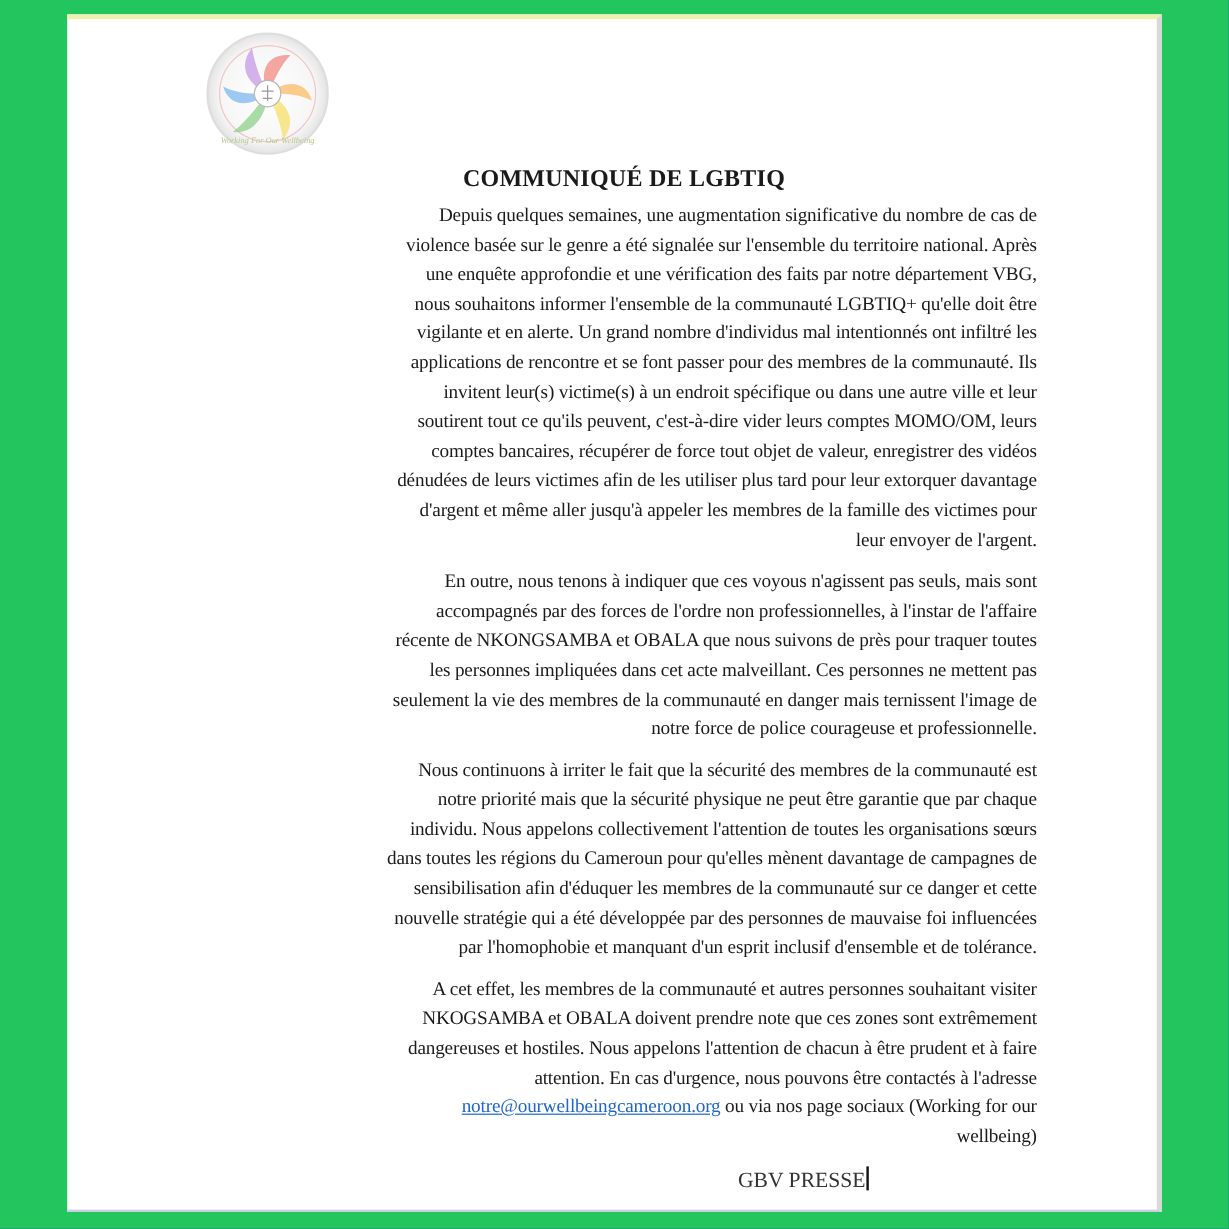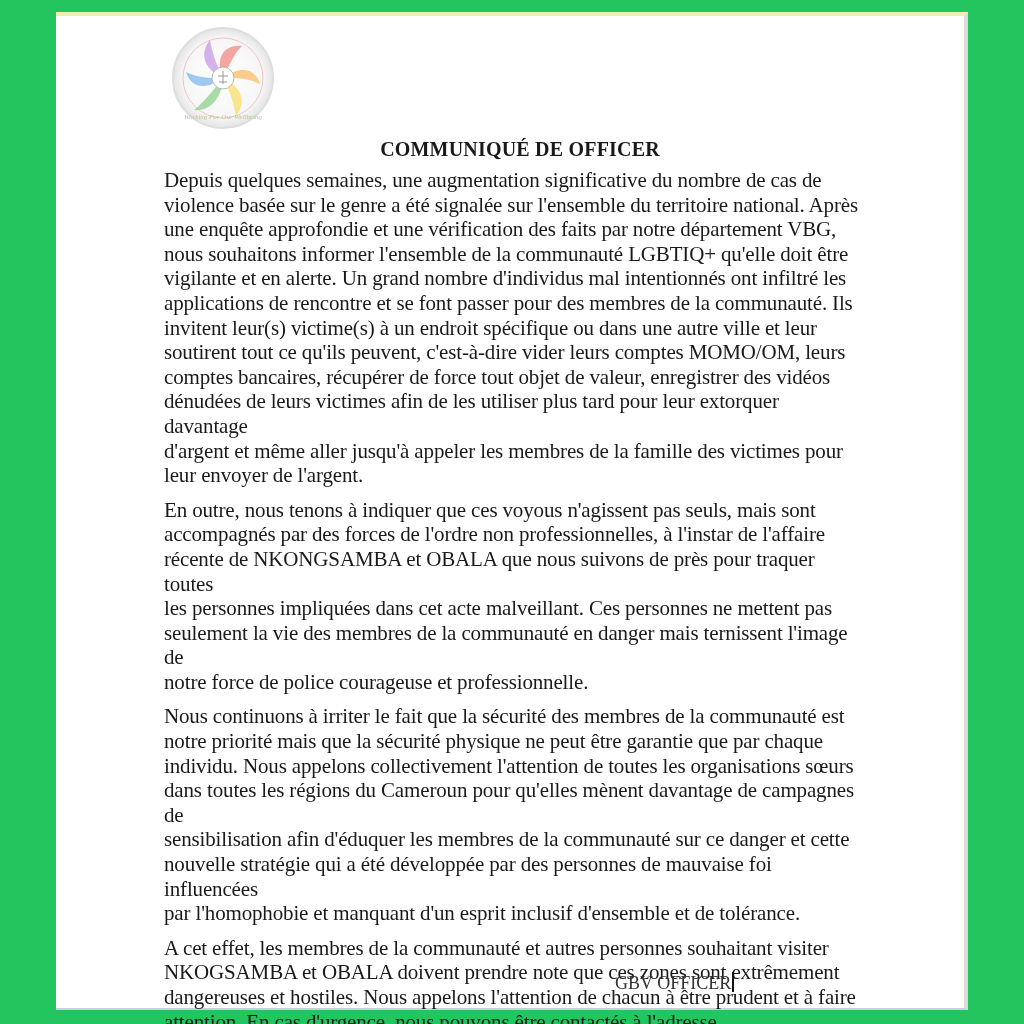--- a/index.html
+++ b/index.html
@@ -45,25 +45,26 @@
   }
   .title {
     text-align: center;
     font-weight: bold;
     font-size: 20px;
     line-height: 26px;
     margin: 4px 0 6px 12px;
     letter-spacing: 0.2px;
   }
   .para {
-    font-size: 21px;
+    font-size: 16px;
     line-height: 24.6px;
     margin: 0 0 10px 0;
     letter-spacing: -0.15px;
     white-space: pre-line;
+    text-align: right;
   }
   .para .email {
     color: #1f66c8;
     text-decoration: underline;
   }
   .signature {
     position: absolute;
     left: 615px;
     top: 972px;
     font-family: "Liberation Serif", "DejaVu Serif", serif;
@@ -104,21 +105,21 @@
           <path d="M59 52 C 40 66, 26 60, 22 46 C 34 52, 44 52, 59 52 Z" fill="#7fb8f0"></path>
           <path d="M59 52 C 38 42, 36 26, 46 14 C 48 26, 52 38, 59 52 Z" fill="#c79ae8"></path>
         </g>
         <circle cx="59" cy="52" r="11" fill="#ffffff" stroke="#b7b7b7" stroke-width="1"></circle>
         <path d="M59 45 L59 58 M54 50 L64 50 M55 56 L63 56" stroke="#999" stroke-width="1" fill="none"></path>
         <text x="59" y="93" font-size="7" text-anchor="middle" fill="#b9c98a" font-family="Liberation Serif, serif" font-style="italic">Working For Our Wellbeing</text>
       </svg>
     </div>
 
     <div class="content">
-      <div class="title">COMMUNIQUÉ DE OFFICER</div>
+      <div class="title">COMMUNIQUÉ DE LGBTIQ</div>
 
       <p class="para">Depuis quelques semaines, une augmentation significative du nombre de cas de
 violence basée sur le genre a été signalée sur l'ensemble du territoire national. Après
 une enquête approfondie et une vérification des faits par notre département VBG,
 nous souhaitons informer l'ensemble de la communauté LGBTIQ+ qu'elle doit être
 vigilante et en alerte. Un grand nombre d'individus mal intentionnés ont infiltré les
 applications de rencontre et se font passer pour des membres de la communauté. Ils
 invitent leur(s) victime(s) à un endroit spécifique ou dans une autre ville et leur
 soutirent tout ce qu'ils peuvent, c'est-à-dire vider leurs comptes MOMO/OM, leurs
 comptes bancaires, récupérer de force tout objet de valeur, enregistrer des vidéos
@@ -141,15 +142,15 @@
       <p class="para"><span>A cet effet, les membres de la communauté et autres personnes souhaitant visiter
 NKOGSAMBA et OBALA doivent prendre note que ces zones sont extrêmement
 dangereuses et hostiles. Nous appelons l'attention de chacun à être prudent et à faire
 attention. En cas d'urgence, nous pouvons être contactés à l'adresse
 </span><a class="email">notre@ourwellbeingcameroon.org</a><span> ou via nos page sociaux (Working for our
 wellbeing)</span></p>
     </div>
   </div>
 
   <div class="signature">
-    <span>GBV OFFICER</span><span class="cursor"></span>
+    <span>GBV PRESSE</span><span class="cursor"></span>
   </div>
 </div>
 
 </body></html>

